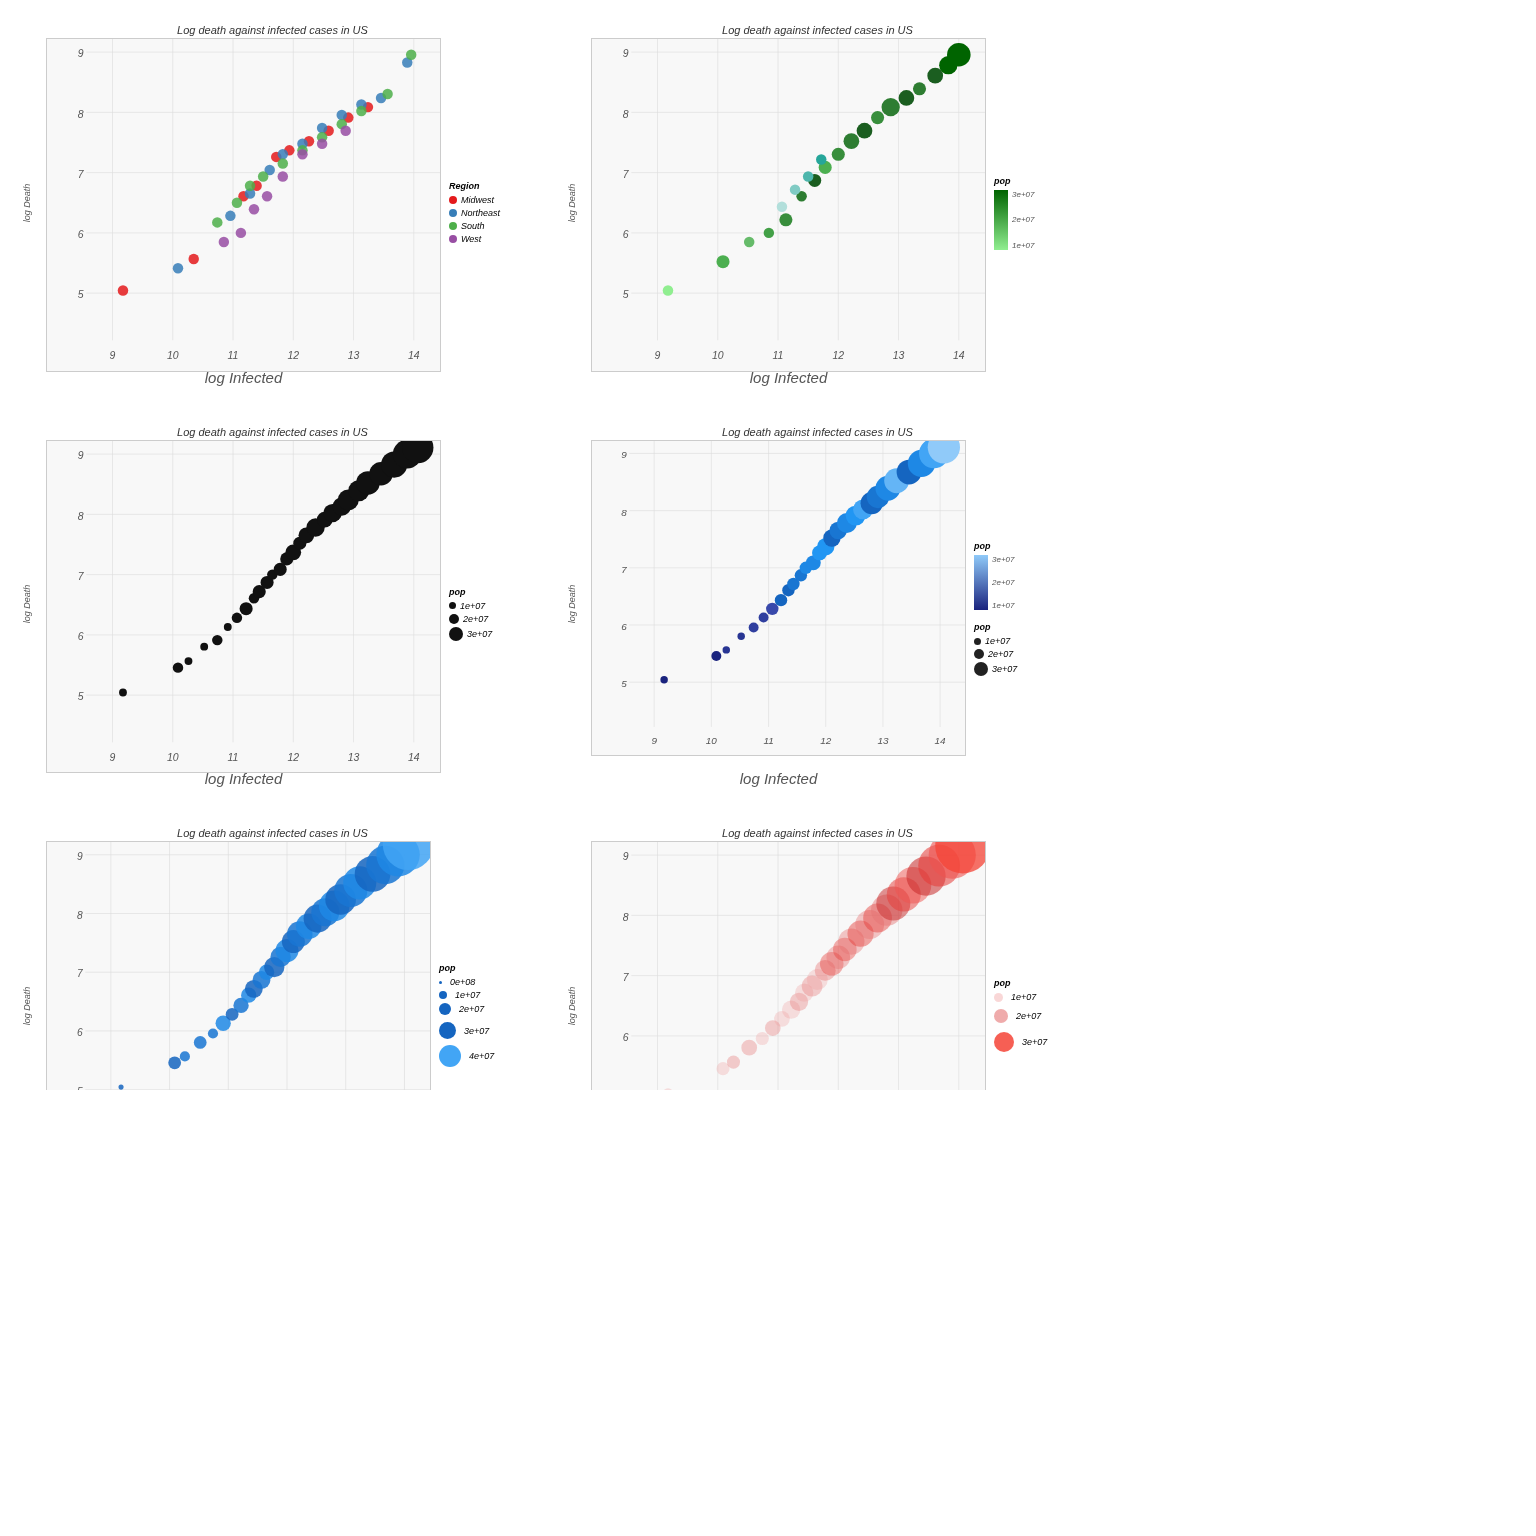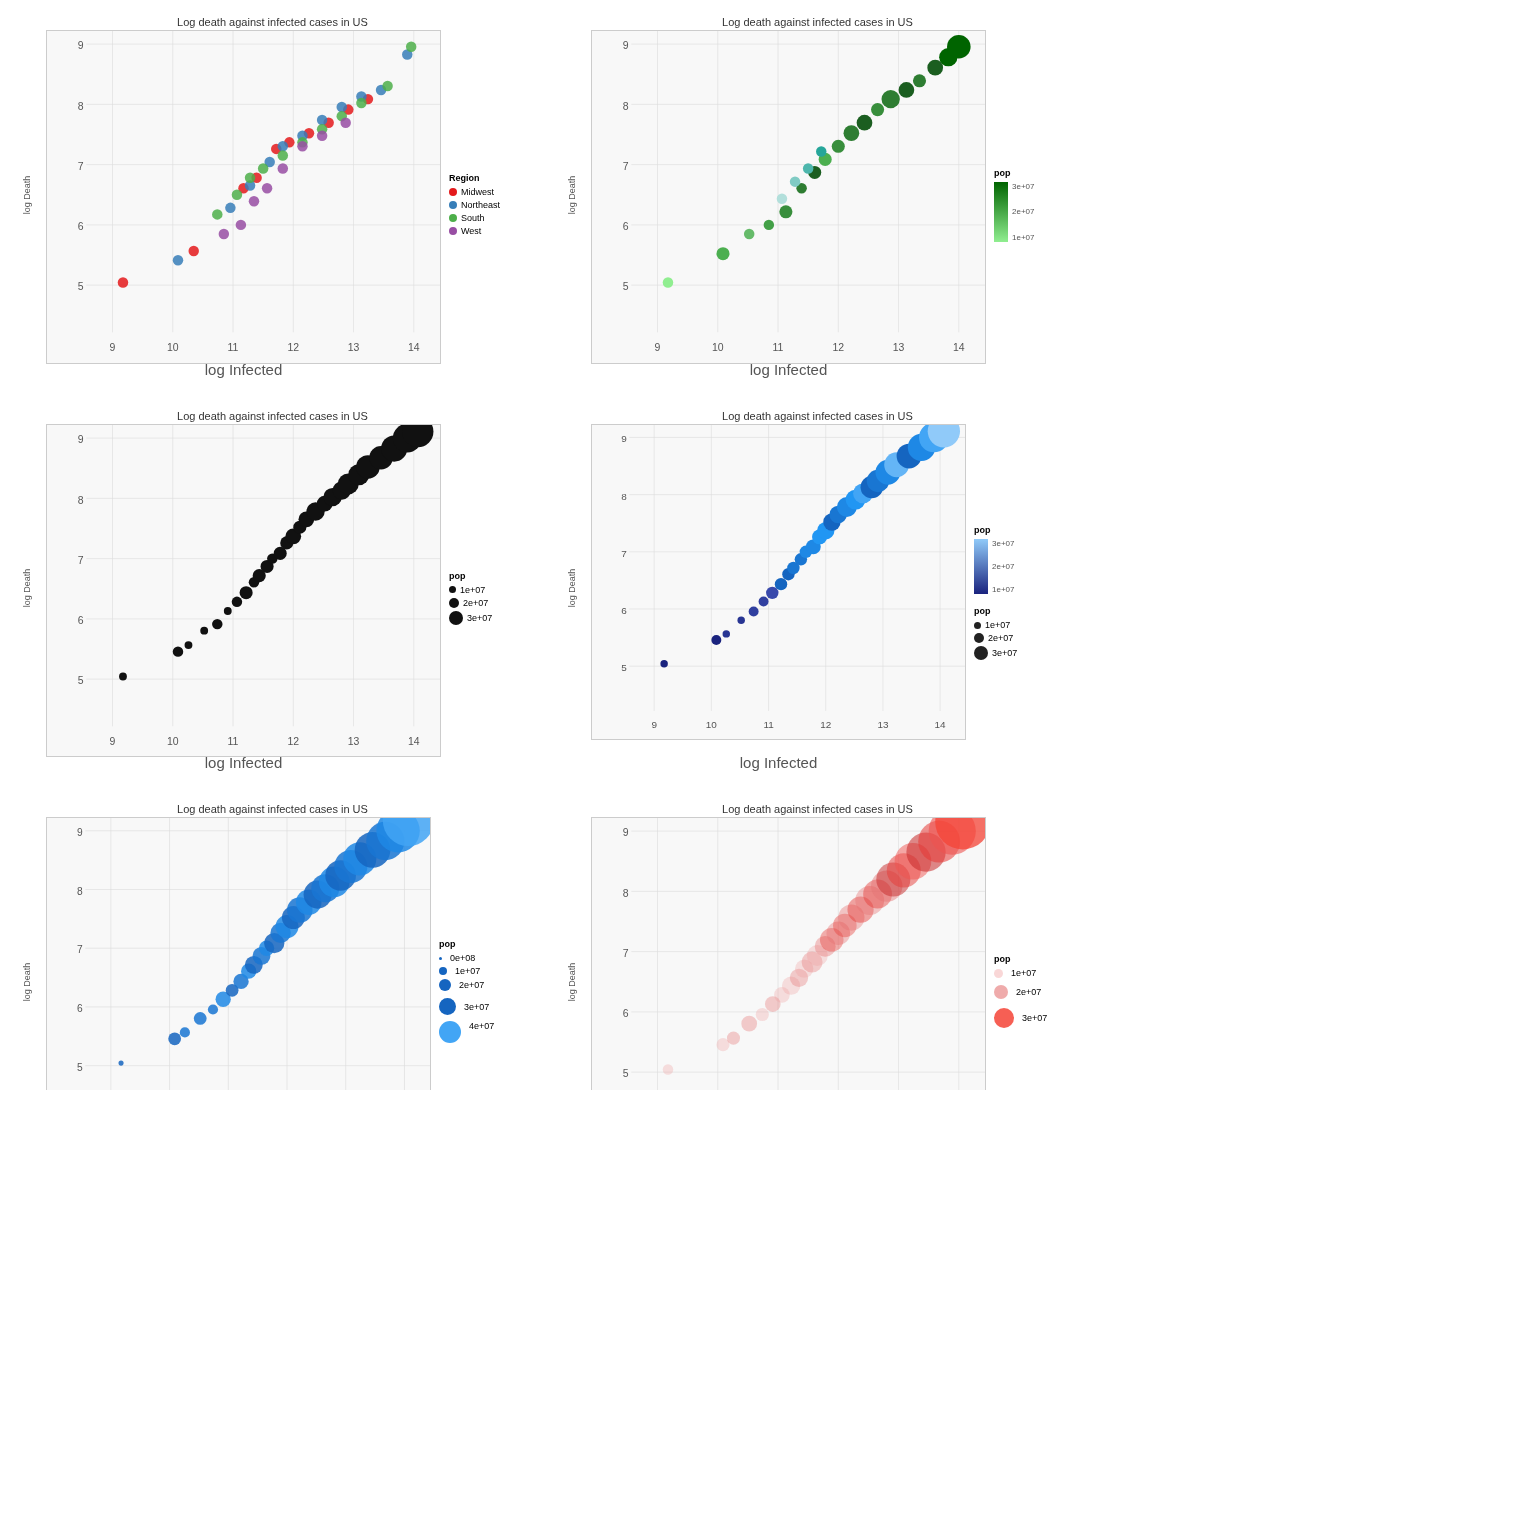--- a/index.html
+++ b/index.html
@@ -12,21 +12,22 @@
     }
     .grid {
       display: grid;
       grid-template-columns: 1fr 1fr;
       grid-template-rows: 1fr 1fr 1fr;
       width: 1090px;
       height: 1090px;
     }
     .cell {
       position: relative;
-      padding: 16px 4px 8px 4px;
+      padding: 24px 4px 8px 4px;
+      font-style: italic;
     }
     .chart-title {
       text-align: center;
       font-size: 11px;
       color: #333;
       margin-bottom: 2px;
     }
     .chart-area {
       display: flex;
       flex-direction: row;
@@ -521,21 +522,21 @@
           <span style="margin-left:4px;">1e+07</span>
         </div>
         <div class="legend-item" style="align-items:center;">
           <div class="legend-dot" style="width:12px;height:12px;background:#1565c0;"></div>
           <span style="margin-left:4px;">2e+07</span>
         </div>
         <div class="legend-item" style="align-items:center;margin-top:4px;">
           <div class="legend-dot" style="width:17px;height:17px;background:#1565c0;"></div>
           <span style="margin-left:4px;">3e+07</span>
         </div>
-        <div class="legend-item" style="align-items:flex-start;margin-top:3px;">
+        <div class="legend-item" style="align-items:center;margin-top:3px;">
           <div class="legend-dot" style="width:22px;height:22px;background:#42a5f5;"></div>
           <span style="margin-left:4px;">4e+07</span>
         </div>
       </div>
     </div>
   </div>
 
   <div class="cell">
     <div class="chart-title">Log death against infected cases in US</div>
     <div class="chart-area">

